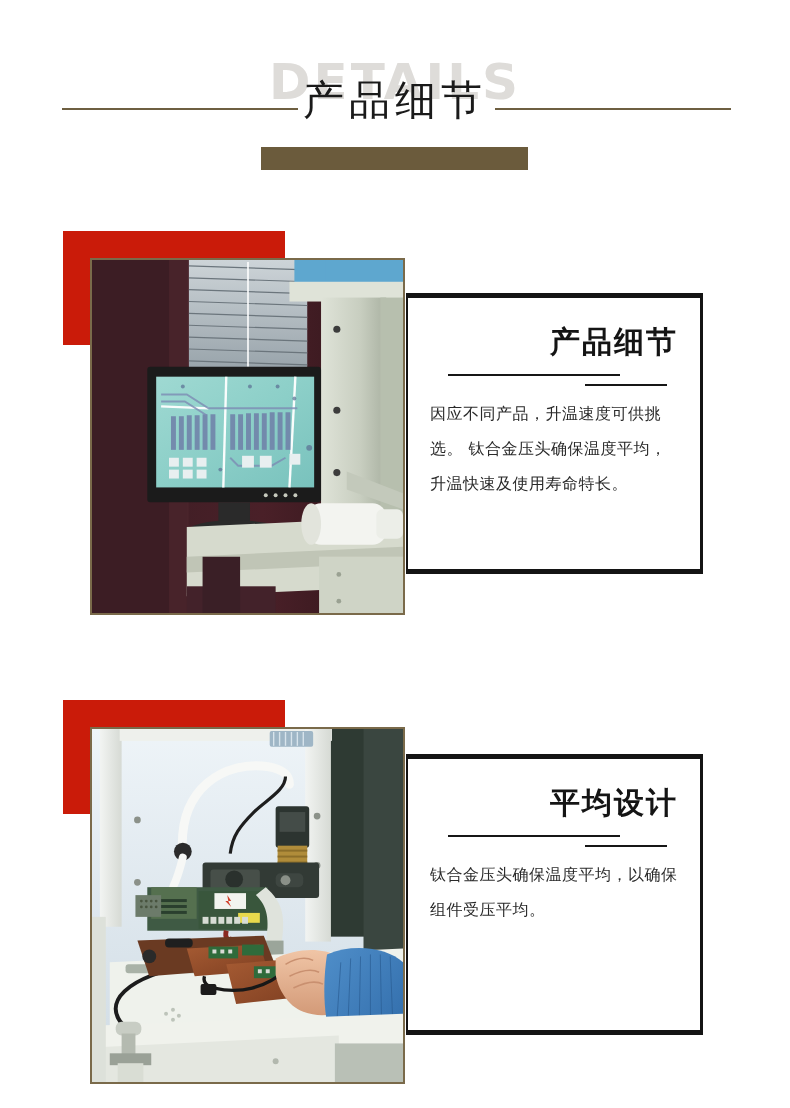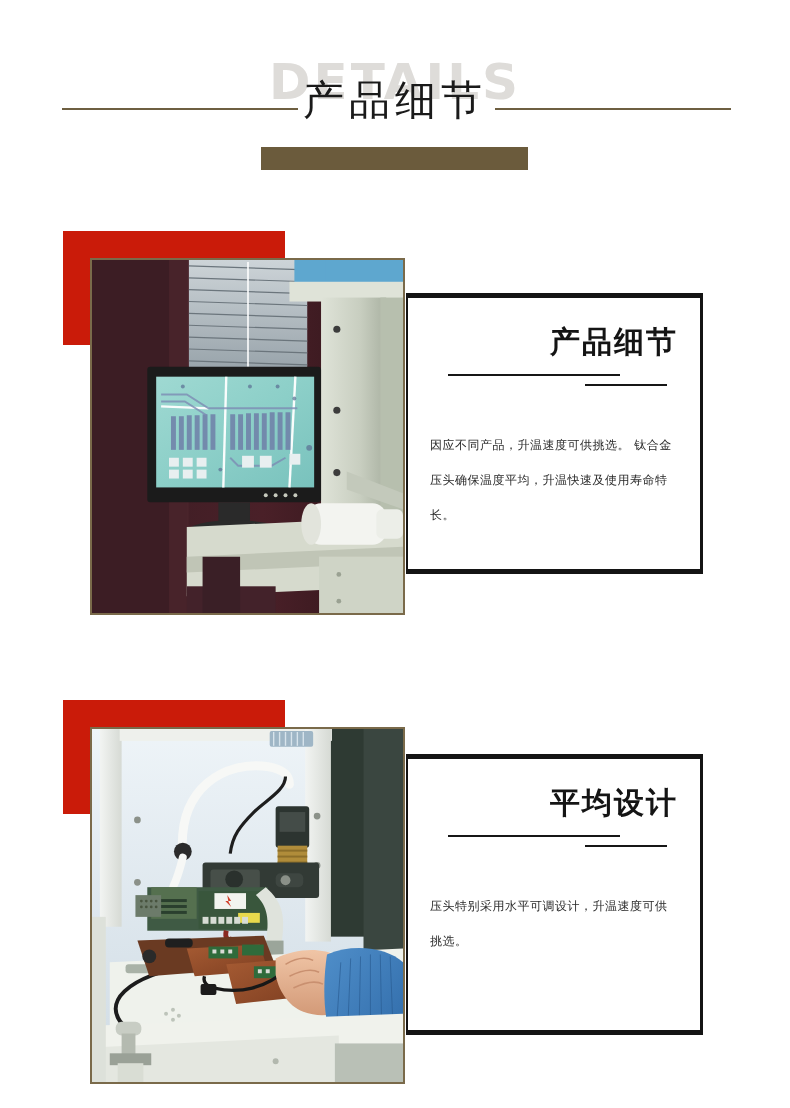--- a/index.html
+++ b/index.html
@@ -157,23 +157,23 @@
   .tb-line-b {
     position: absolute;
     right: 11px;
     top: 14px;
     width: 82px;
     height: 2px;
     background: #161616;
   }
 
   .tb-body {
-    margin-top: 32px;
+    margin-top: 0;
     font-family: "DejaVu Sans", "Liberation Sans", sans-serif;
-    font-size: 12px;
+    font-size: 16px;
     color: #2a2a2a;
     line-height: 35px;
     letter-spacing: 0.5px;
     text-align: left;
     padding-left: 4px;
   }
 </style>
 </head>
 <body>
 
@@ -503,16 +503,16 @@
     </svg>
   </div>
 
   <div class="textbox">
     <div class="tb-inner">
       <div class="tb-heading">平均设计</div>
       <div class="tb-lines">
         <div class="tb-line-a"></div>
         <div class="tb-line-b"></div>
       </div>
-      <div class="tb-body">压头特别采用水平可调设计，升温速度可供挑选。</div>
+      <div class="tb-body">钛合金压头确保温度平均，以确保组件受压平均。</div>
     </div>
   </div>
 </div>
 
 </body></html>

